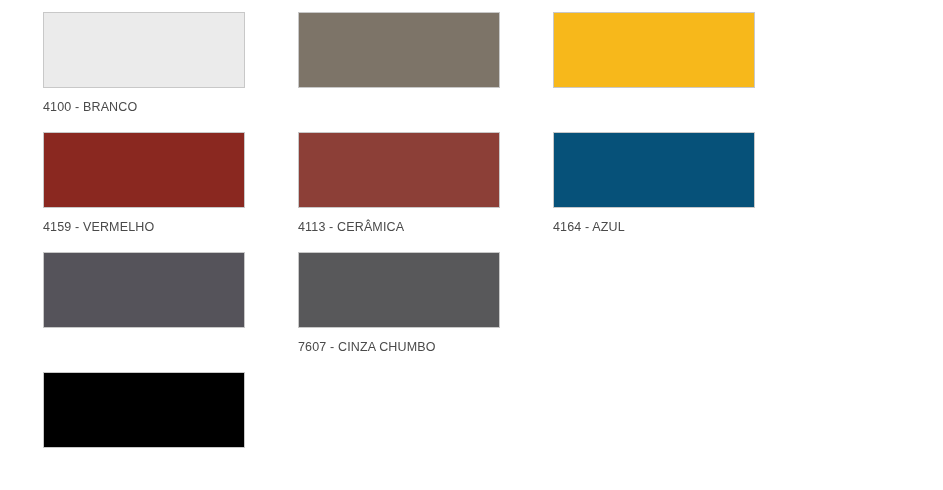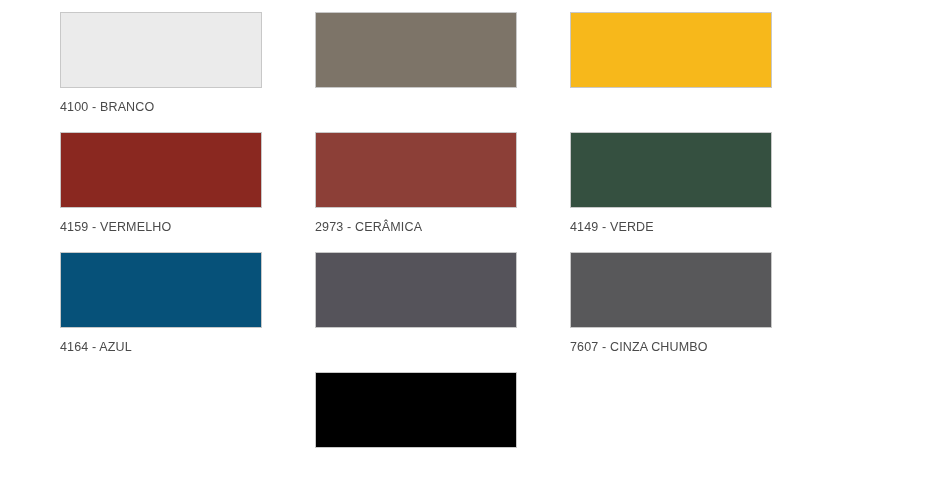--- a/index.html
+++ b/index.html
@@ -13,21 +13,21 @@
     background: #ffffff;
     font-family: "Liberation Sans", sans-serif;
     overflow: hidden;
   }
 
   #palette-grid {
     position: relative;
     width: 943px;
     height: 490px;
     box-sizing: border-box;
-    padding: 12px 0 0 60px;
+    padding: 12px 0 0 43px;
     display: grid;
     grid-template-columns: 255px 255px 255px;
     grid-auto-rows: 120px;
     align-content: start;
   }
 
   .swatch-cell {
     position: relative;
     width: 255px;
     height: 120px;
@@ -68,25 +68,21 @@
     </div>
     <div class="swatch-cell">
       <div class="swatch-chip" style="background: rgb(247, 184, 27);"></div>
     </div>
     <div class="swatch-cell">
       <div class="swatch-chip" style="background: rgb(138, 40, 32);"></div>
       <div class="swatch-label">4159 - VERMELHO</div>
     </div>
     <div class="swatch-cell">
       <div class="swatch-chip" style="background: rgb(140, 63, 55);"></div>
-      <div class="swatch-label">2973 - CERÂMICA</div>
-    </div>
-    <div class="swatch-cell">
-      <div class="swatch-chip" style="background: rgb(53, 80, 64);"></div>
-      <div class="swatch-label">4149 - VERDE</div>
+      <div class="swatch-label">4113 - CERÂMICA</div>
     </div>
     <div class="swatch-cell">
       <div class="swatch-chip" style="background: rgb(6, 81, 121);"></div>
       <div class="swatch-label">4164 - AZUL</div>
     </div>
     <div class="swatch-cell">
       <div class="swatch-chip" style="background: rgb(85, 83, 90);"></div>
     </div>
     <div class="swatch-cell">
       <div class="swatch-chip" style="background: rgb(88, 88, 90);"></div>

